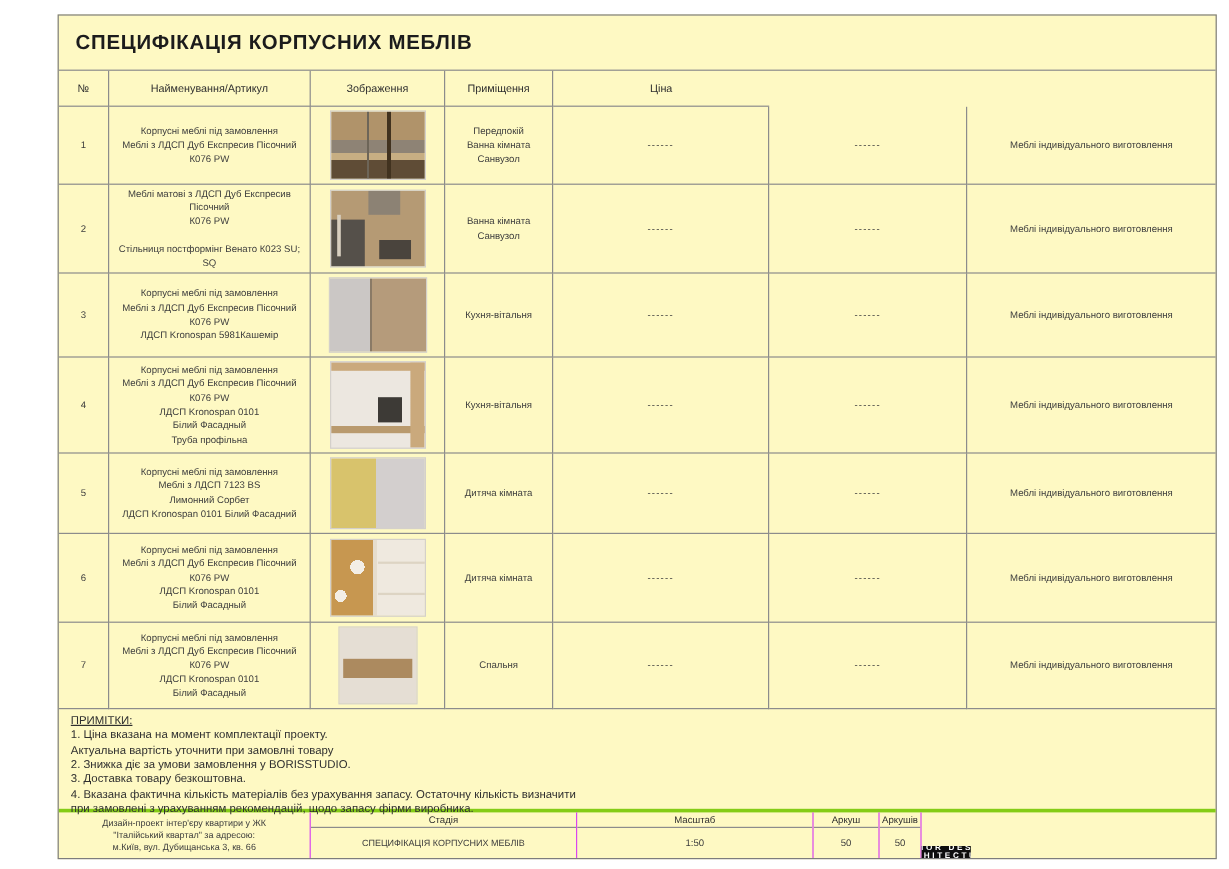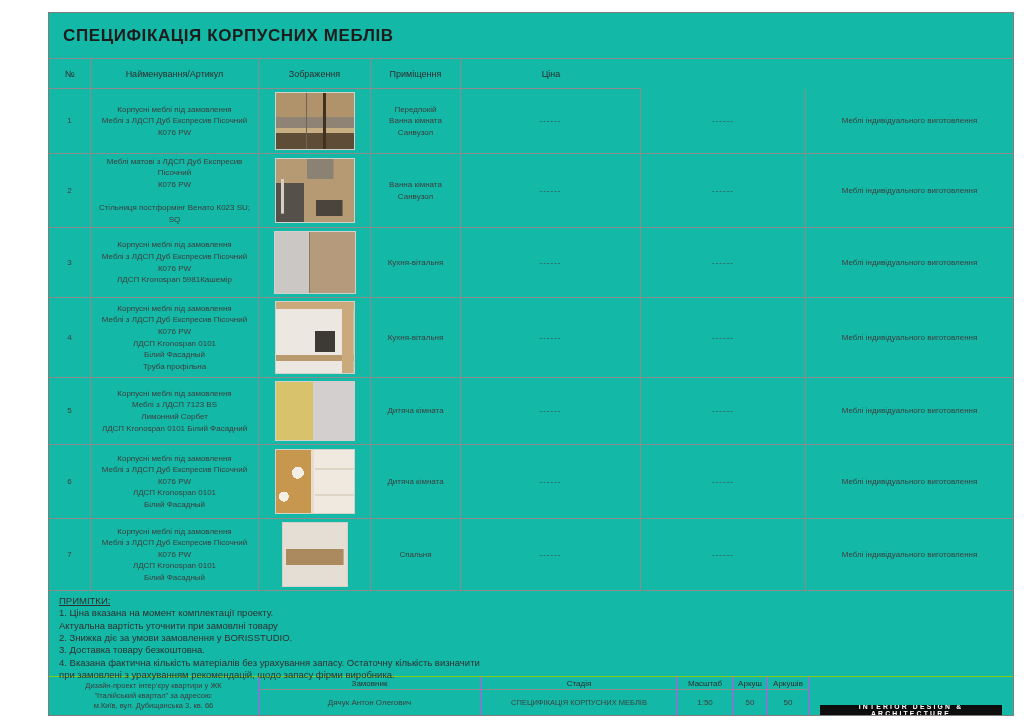--- a/index.html
+++ b/index.html
@@ -1,19 +1,19 @@
 <!DOCTYPE html>
 <html><head>
 <meta charset="utf-8">
 <style>
   html,body{margin:0;padding:0;background:#fff;}
   body{width:1024px;height:724px;font-family:"Liberation Sans",sans-serif;color:#3d3d3d;
        -webkit-font-smoothing:antialiased;}
   .sheet{position:absolute;left:48px;top:12px;width:964px;height:702px;
-         border:1.5px solid #7d7d7d;box-sizing:content-box;background:#14b8a6;}
+         border:1.5px solid #7d7d7d;box-sizing:content-box;background:#fef9c3;}
   .cell{box-sizing:border-box;border-right:1px solid #8c8c8c;display:flex;
         flex-direction:column;justify-content:center;align-items:center;text-align:center;
         overflow:hidden;}
   .cell:last-child{border-right:none;}
   .pre{white-space:pre-line;}
   
   .titlebox{height:46px;border-bottom:1px solid #8c8c8c;display:flex;align-items:center;
             padding-left:14px;box-sizing:border-box;}
   .titlebox h1{margin:0;font-size:17px;font-weight:bold;color:#1c1c1c;letter-spacing:.6px;}
   
@@ -49,21 +49,21 @@
   .p6{width:78px;height:63px;background:
       radial-gradient(circle at 28% 36%,#f3eee6 0 6px,transparent 6px),
       radial-gradient(circle at 10% 74%,#f3eee6 0 5px,transparent 5px),
       linear-gradient(#ddd4c3,#ddd4c3) 100% 30%/50% 3% no-repeat,
       linear-gradient(#ddd4c3,#ddd4c3) 100% 72%/50% 3% no-repeat,
       linear-gradient(90deg,#c79750 0 45%,#e6ddcd 45% 49%,#efe9df 49% 100%);}
   .p7{width:64px;height:65px;background:
       linear-gradient(#ac8a5f,#ac8a5f) 50% 56%/90% 26% no-repeat,
       linear-gradient(180deg,#e5ded4 0 100%);}
   
-  .notes{height:86px;box-sizing:border-box;border-bottom:1px solid #84cc16;
+  .notes{height:86px;box-sizing:border-box;border-bottom:3px solid #84cc16;
          padding:4px 10px;font-size:9.5px;line-height:1.3;color:#2f2f2f;}
   .notes .hd{text-decoration:underline;}
   
   .footer{display:grid;grid-template-columns:210px 222px 197px 55px 35px 41px 204px;height:38px;}
   .fcell{box-sizing:border-box;border-right:1px solid #d946ef;overflow:hidden;}
   .fcell:last-child{border-right:none;}
   .fproject{display:flex;align-items:center;justify-content:center;text-align:center;
             font-size:7.5px;line-height:1.35;padding:2px;}
   .fcol{display:flex;flex-direction:column;}
   .flabel{height:13px;border-bottom:1px solid #8c8c8c;display:flex;align-items:center;
@@ -214,24 +214,20 @@
 3. Доставка товару безкоштовна.
 4. Вказана фактична кількість матеріалів без урахування запасу. Остаточну кількість визначити
 при замовлені з урахуванням рекомендацій, щодо запасу фірми виробника.</div>
   </div>
 
   <div class="footer">
     <div class="fcell fproject pre">Дизайн-проект інтер'єру квартири у ЖК
 "Італійський квартал" за адресою:
 м.Київ, вул. Дубищанська 3, кв. 66</div>
     <div class="fcell fcol">
-      <div class="flabel">Замовник</div>
-      <div class="fval">Дячук Антон Олегович</div>
-    </div>
-    <div class="fcell fcol">
       <div class="flabel">Стадія</div>
       <div class="fval stageval">СПЕЦИФІКАЦІЯ КОРПУСНИХ МЕБЛІВ</div>
     </div>
     <div class="fcell fcol">
       <div class="flabel">Масштаб</div>
       <div class="fval">1:50</div>
     </div>
     <div class="fcell fcol">
       <div class="flabel">Аркуш</div>
       <div class="fval">50</div>

